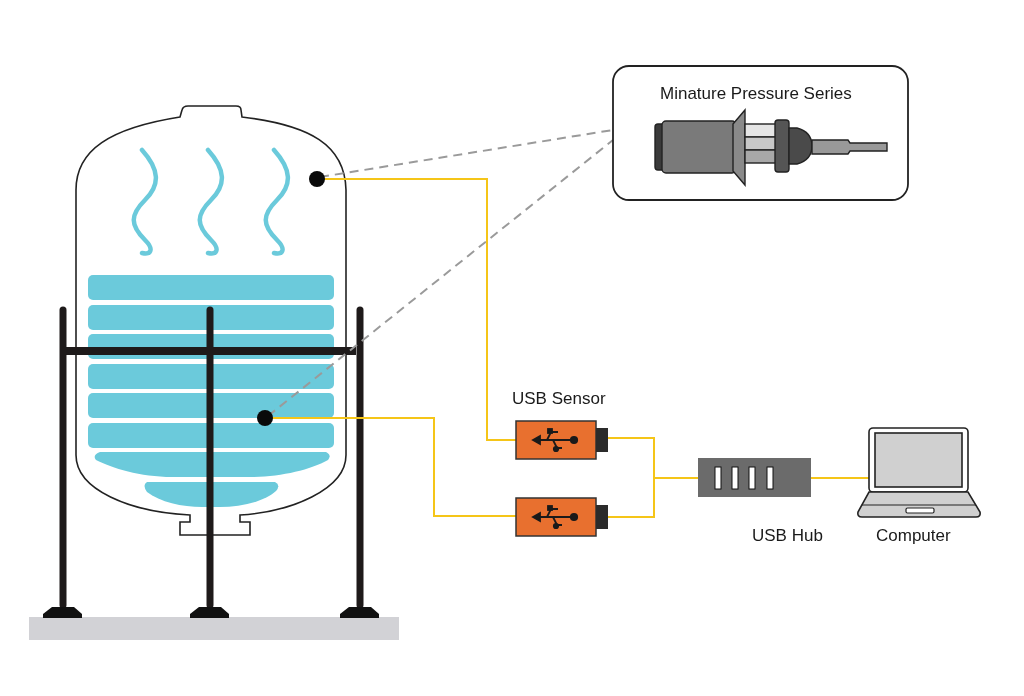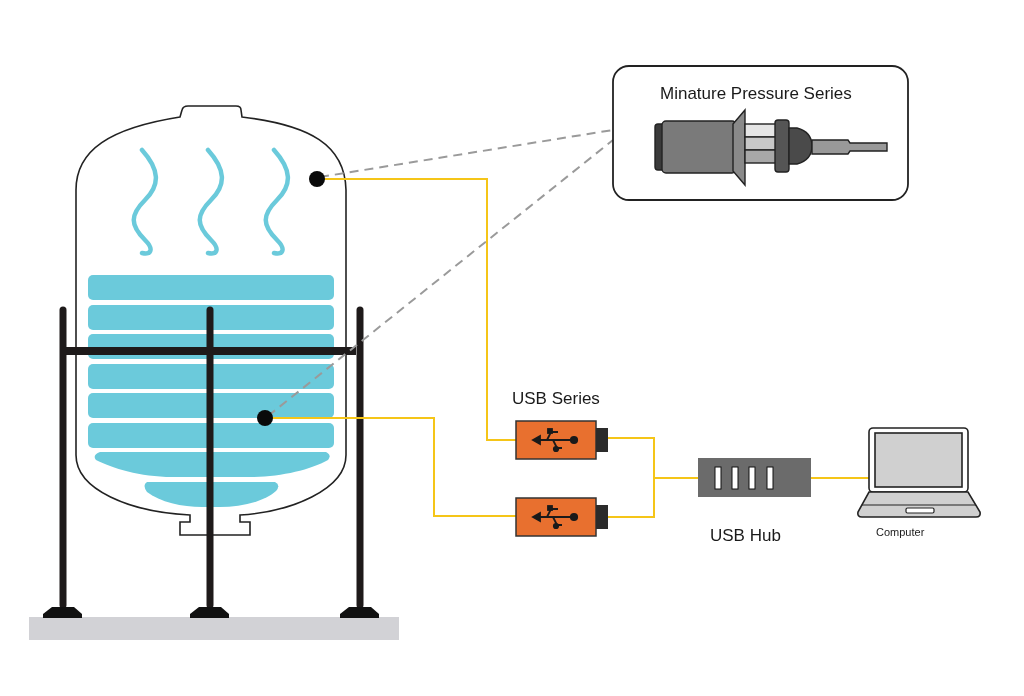--- a/index.html
+++ b/index.html
@@ -1,22 +1,22 @@
 <!DOCTYPE html>
 <html><head>
 <meta charset="utf-8">
 <style>
   html, body { margin:0; padding:0; background:#ffffff; }
   body { width:1024px; height:696px; position:relative; overflow:hidden; font-family:"Liberation Sans", sans-serif; }
   svg { position:absolute; left:0; top:0; }
   .lbl { position:absolute; font-family:"Liberation Sans", sans-serif; color:#1a1a1a; white-space:nowrap; }
   #lbl-sensor { left:660px; top:84px; font-size:17px; }
   #lbl-usb { left:512px; top:389px; font-size:17px; }
-  #lbl-hub { left:710px; top:526px; font-size:17px; }
-  #lbl-comp { left:876px; top:526px; font-size:11px; }
+  #lbl-hub { left:752px; top:526px; font-size:17px; }
+  #lbl-comp { left:876px; top:526px; font-size:17px; }
 </style>
 </head>
 <body>
 
 <svg width="1024" height="696" viewBox="0 0 1024 696">
 
   <rect x="29" y="617" width="370" height="23" fill="#d2d2d6"></rect>
 
   <path d="M76 455 L76 190 C76 150 110 128 180 117 L182 110 Q183 106 188 106 L236 106 Q241 106 241 110 L242 117 C310 125 345 145 346 190 L346 455 C346 490 290 512 240 515 L240 522 L250 522 L250 535 L180 535 L180 522 L190 522 L190 515 C130 512 76 490 76 455 Z" fill="#ffffff" stroke="#222222" stroke-width="1.6"></path>
 
@@ -119,15 +119,15 @@
   <g stroke="#222222" stroke-width="1.6">
     <rect x="869" y="428" width="99" height="64" rx="4" fill="#ffffff"></rect>
     <rect x="875" y="433" width="87" height="54" fill="#d0d0d0"></rect>
     <path d="M869 492 L968 492 L980 512 Q981 517 976 517 L862 517 Q857 517 858 512 Z" fill="#d0d0d0"></path>
     <line x1="862" y1="505" x2="976" y2="505" stroke-width="1.2"></line>
     <rect x="906" y="508" width="28" height="5" rx="1.5" fill="#ffffff" stroke-width="1.2"></rect>
   </g>
 </svg>
 
 <div class="lbl" id="lbl-sensor">Minature Pressure Series</div>
-<div class="lbl" id="lbl-usb">USB Series</div>
+<div class="lbl" id="lbl-usb">USB Sensor</div>
 <div class="lbl" id="lbl-hub">USB Hub</div>
 <div class="lbl" id="lbl-comp">Computer</div>
 
 </body></html>

